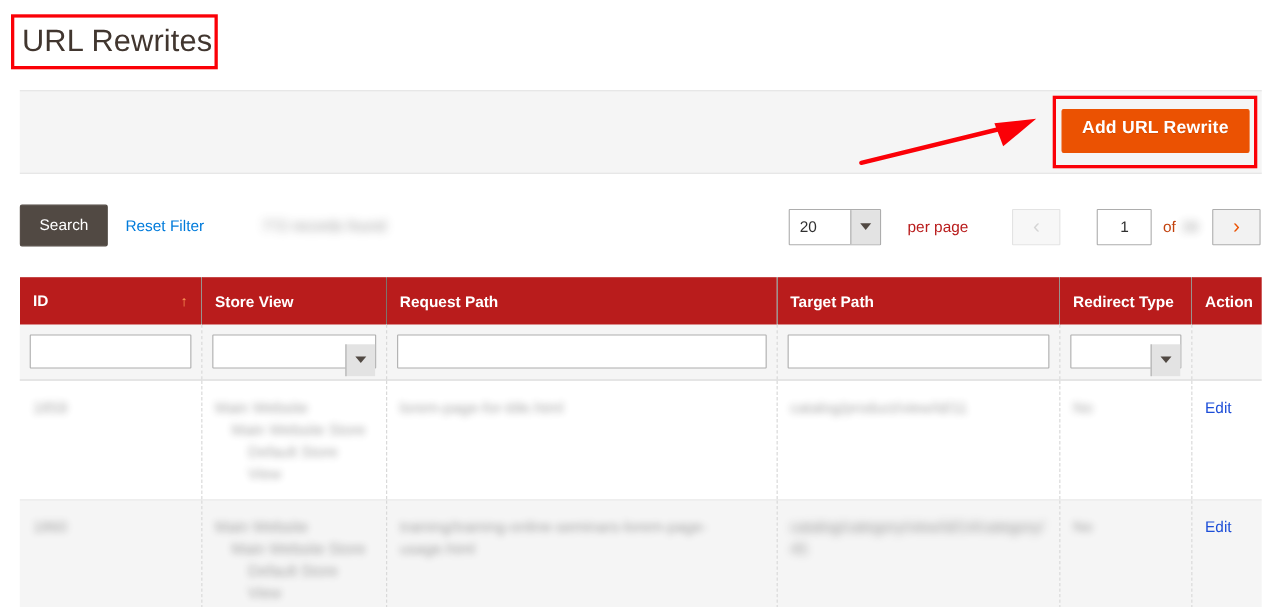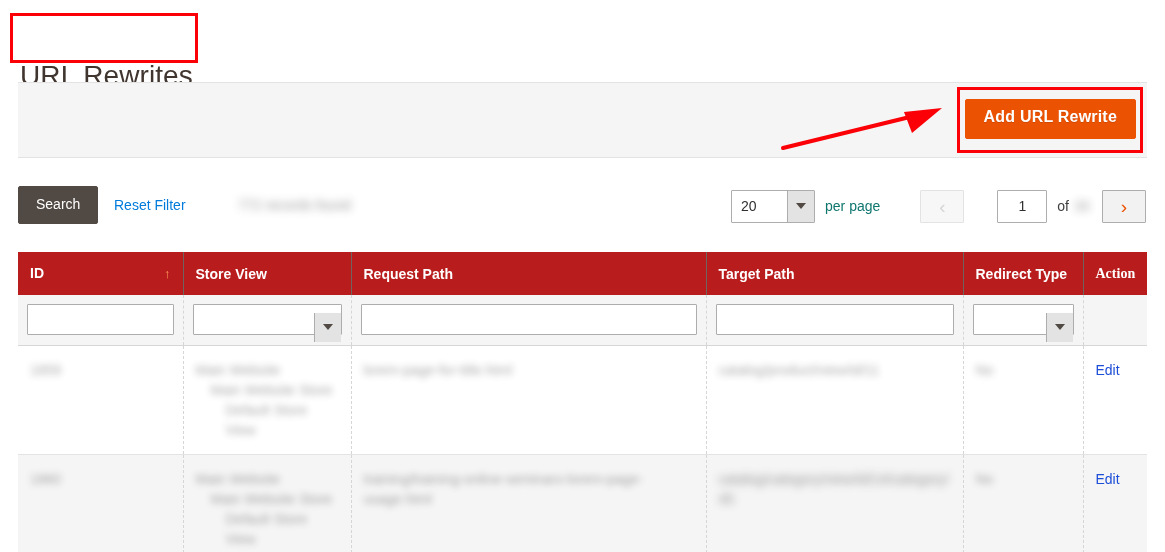--- a/index.html
+++ b/index.html
@@ -15,21 +15,20 @@
     height: 552px;
     overflow: hidden;
     background: #ffffff;
   }
 
   
   .page-title-wrap {
     position: absolute;
     left: 14px;
     top: 16px;
-    margin-top: 39px;
   }
   .page-title {
     font-size: 28px;
     font-weight: 400;
     color: #41362f;
     letter-spacing: 0.1px;
     line-height: 34px;
     padding: 4px 8px 5px 6px;
     margin: 0;
     white-space: nowrap;
@@ -179,22 +178,22 @@
   }
   .select-arrow i {
     display: block;
     width: 0; height: 0;
     border-left: 5px solid transparent;
     border-right: 5px solid transparent;
     border-top: 6px solid #514943;
   }
   .per-page-label {
     font-size: 14px;
-    color: #0f766e;
-    margin-left: 10px;
+    color: #b91c1c;
+    margin-left: 24px;
     line-height: 20px;
   }
   .pg-btn {
     width: 44px;
     height: 33px;
     border: 1px solid #adadad;
     background: #f2f2f2;
     border-radius: 1px;
     margin: 0;
     padding: 0;
@@ -225,21 +224,21 @@
     font-family: "Liberation Sans", sans-serif;
     font-size: 14px;
     color: #303030;
     text-align: center;
     margin-left: 33px;
     box-sizing: border-box;
     background: #ffffff;
   }
   .pg-of {
     font-size: 14px;
-    color: #404040;
+    color: #c2410c;
     margin-left: 10px;
     line-height: 20px;
   }
   .pg-total {
     display: inline-block;
     margin-left: 5px;
     font-size: 14px;
     color: #303030;
     filter: blur(4px);
     opacity: .45;
@@ -263,21 +262,21 @@
     font-weight: bold;
     font-size: 14px;
     text-align: left;
     padding: 13px 10px 13px 12px;
     border-right: 1px solid #6e645d;
     vertical-align: middle;
     position: relative;
     white-space: nowrap;
     cursor: pointer;
   }
-  .grid th:last-child { border-right: none; font-family: Liberation Serif, serif; }
+  .grid th:last-child { border-right: none; }
   .sort-caret {
     float: right;
     color: #ff9d5a;
     font-size: 13px;
     line-height: 17px;
     margin-right: 2px;
   }
 
   .filter-row td {
     background: #f5f5f5;

